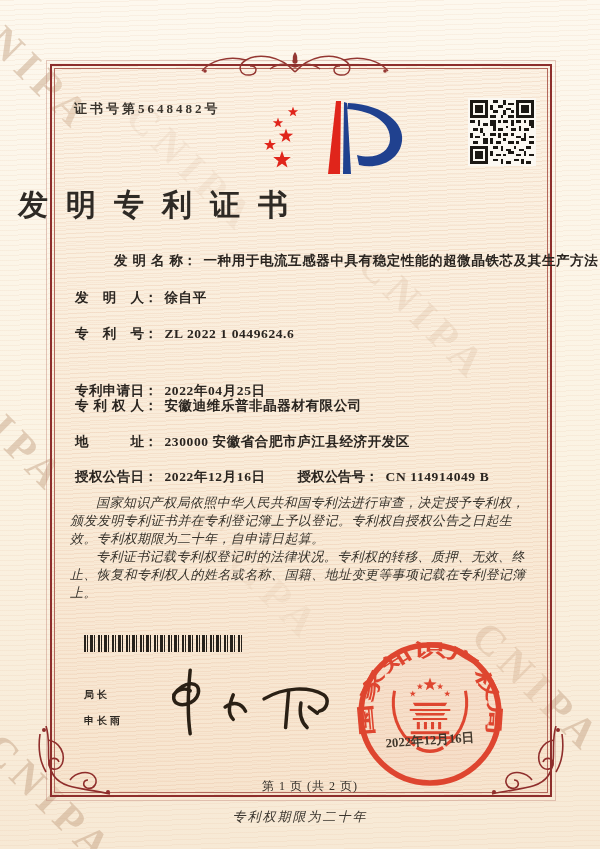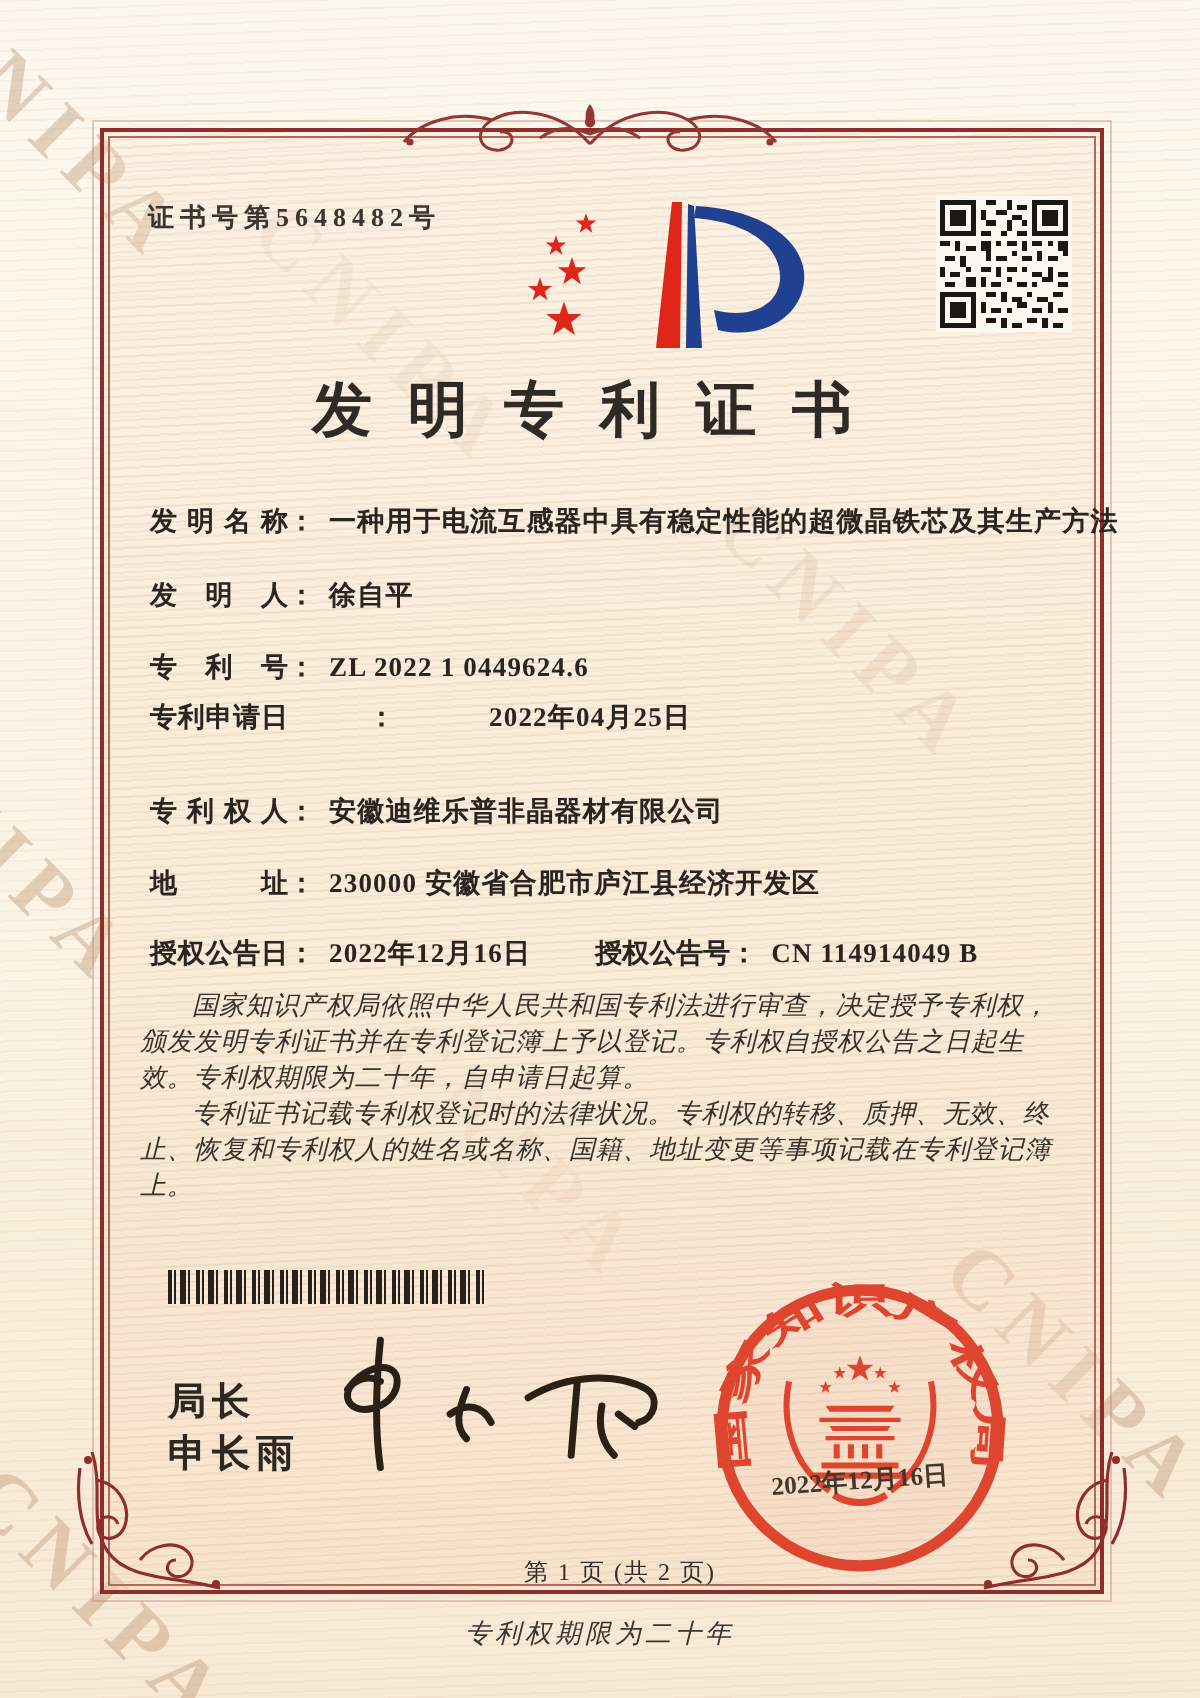--- a/index.html
+++ b/index.html
@@ -23,39 +23,39 @@
       repeating-linear-gradient(177deg, rgba(221,165,130,0.16) 0 1px, rgba(0,0,0,0) 1px 4px),
       linear-gradient(rgba(248,228,206,0.25), rgba(246,221,196,0.45));
   }
   .frame::before{content:"";position:absolute;inset:-6px;border:1px solid rgba(196,137,124,0.45);}
   .frame::after{content:"";position:absolute;inset:2px;border:1px solid #b3685c;}
   .ornament{position:absolute;pointer-events:none;}
   .certno{position:absolute;left:74px;top:100px;font-size:13px;letter-spacing:3px;font-weight:600;color:#3a352e;}
   .logo{position:absolute;left:252px;top:98px;width:170px;height:80px;}
   .qr{position:absolute;left:468px;top:98px;width:68px;height:68px;background:#fbf8f2;padding:2px;box-sizing:border-box;}
   .title{
-    position:absolute;left:0;top:185px;width:600px;text-align:center;
-    font-size:30px;font-weight:700;letter-spacing:18px;box-sizing:border-box;color:#2e2a25;
+    position:absolute;left:0;top:185px;width:600px;
+    font-size:30px;font-weight:700;letter-spacing:18px;padding-left:18px;box-sizing:border-box;color:#2e2a25;
   }
   .frow{position:absolute;left:75px;display:flex;align-items:baseline;font-size:13.5px;font-weight:600;white-space:nowrap;}
   .flabel{display:inline-block;width:69px;text-align:justify;text-align-last:justify;}
   .fcolon{margin-right:7px;}
   .fvalue{letter-spacing:0.6px;}
   .fpair2{margin-left:32px;display:flex;align-items:baseline;}
   .fpair2 .flabel{width:auto;text-align:center;text-align-last:auto;}
   .paras{position:absolute;left:70px;top:494px;width:464px;font-size:13px;line-height:18px;
     font-style:italic;color:#37332c;letter-spacing:0.4px;}
   .paras p{margin:0;text-indent:2em;}
   .barcode{position:absolute;left:84px;top:635px;width:158px;height:17px;
     background:repeating-linear-gradient(90deg,
       #26211b 0 2px, rgba(0,0,0,0) 2px 3px,
       #26211b 3px 4px, rgba(0,0,0,0) 4px 6px,
       #26211b 6px 9px, rgba(0,0,0,0) 9px 10px,
       #26211b 10px 11px, rgba(0,0,0,0) 11px 14px);}
-  .officer{position:absolute;left:84px;font-size:19px;font-weight:700;letter-spacing:3px;color:#2e2822;}
+  .officer{position:absolute;left:84px;font-size:10px;font-weight:700;letter-spacing:3px;color:#2e2822;}
   .sig{position:absolute;left:145px;top:664px;width:195px;height:80px;}
   .seal{position:absolute;left:356px;top:640px;width:148px;height:148px;}
   .pageinfo{position:absolute;left:0;top:778px;width:600px;text-align:center;font-size:12px;letter-spacing:1px;color:#332e28;padding-left:10px;}
   .contnote{position:absolute;left:0;top:808px;width:600px;text-align:center;font-size:13px;
     font-style:italic;letter-spacing:2px;color:#3a352e;}
 </style>
 </head>
 <body>
 
 <div class="page">
@@ -133,36 +133,36 @@
       M9 10h1v2H9z M11 11h2v1h-2z M14 10h1v1h-1z M16 11h2v1h-2z M19 10h1v2h-1z M21 11h2v1h-2z M24 10h1v1h-1z
       M8 13h2v1H8z M11 13h1v2h-1z M13 13h2v1h-2z M16 13h1v1h-1z M18 14h2v1h-2z M21 13h1v2h-1z M23 14h2v1h-2z
       M8 15h1v2h-1z M10 16h2v1h-2z M13 15h1v1h-1z M15 16h2v1h-2z M18 16h1v1h-1z M20 15h2v1h-2z M23 16h2v1h-2z
       M9 18h2v1H9z M12 18h1v2h-1z M14 19h2v1h-2z M17 18h1v1h-1z M19 19h2v1h-2z M22 18h2v1h-2z
       M8 20h1v2h-1z M10 21h2v1h-2z M13 21h1v1h-1z M15 20h2v1h-2z M18 21h2v1h-2z M21 20h1v2h-1z M23 21h2v1h-2z
       M9 23h2v1H9z M12 23h1v2h-1z M14 24h2v1h-2z M17 23h2v1h-2z M20 23h1v2h-1z M22 24h2v1h-2z"></path>
   </svg>
 
   <div class="title">发明专利证书</div>
 
-  <div class="frow" style="top:252px;">
+  <div class="frow" style="top:252px;margin-left:39px;">
     <span class="flabel">发明名称</span>
       <span class="fcolon">：</span>
       <span class="fvalue">一种用于电流互感器中具有稳定性能的超微晶铁芯及其生产方法</span>
   </div>
   <div class="frow" style="top:289px;">
     <span class="flabel">发明人</span>
       <span class="fcolon">：</span>
       <span class="fvalue">徐自平</span>
   </div>
   <div class="frow" style="top:325px;">
     <span class="flabel">专利号</span>
       <span class="fcolon">：</span>
       <span class="fvalue">ZL 2022 1 0449624.6</span>
   </div>
-  <div class="frow" style="top:350px;gap:40px;">
+  <div class="frow" style="top:382px;">
     <span class="flabel">专利申请日</span>
       <span class="fcolon">：</span>
       <span class="fvalue">2022年04月25日</span>
   </div>
   <div class="frow" style="top:397px;">
     <span class="flabel">专利权人</span>
       <span class="fcolon">：</span>
       <span class="fvalue">安徽迪维乐普非晶器材有限公司</span>
   </div>
   <div class="frow" style="top:433px;">

